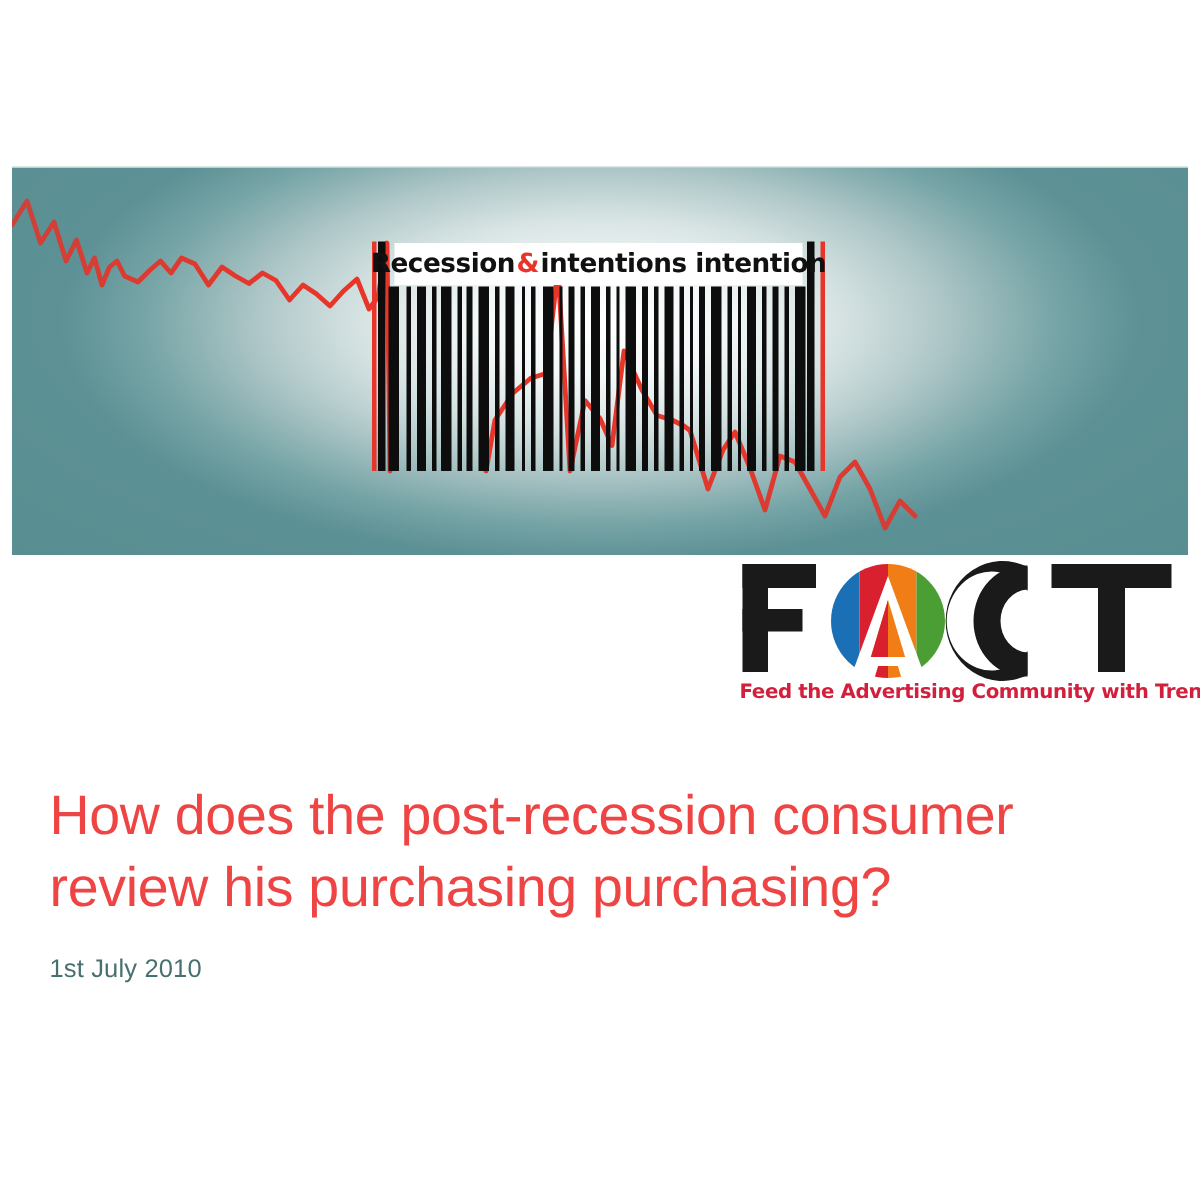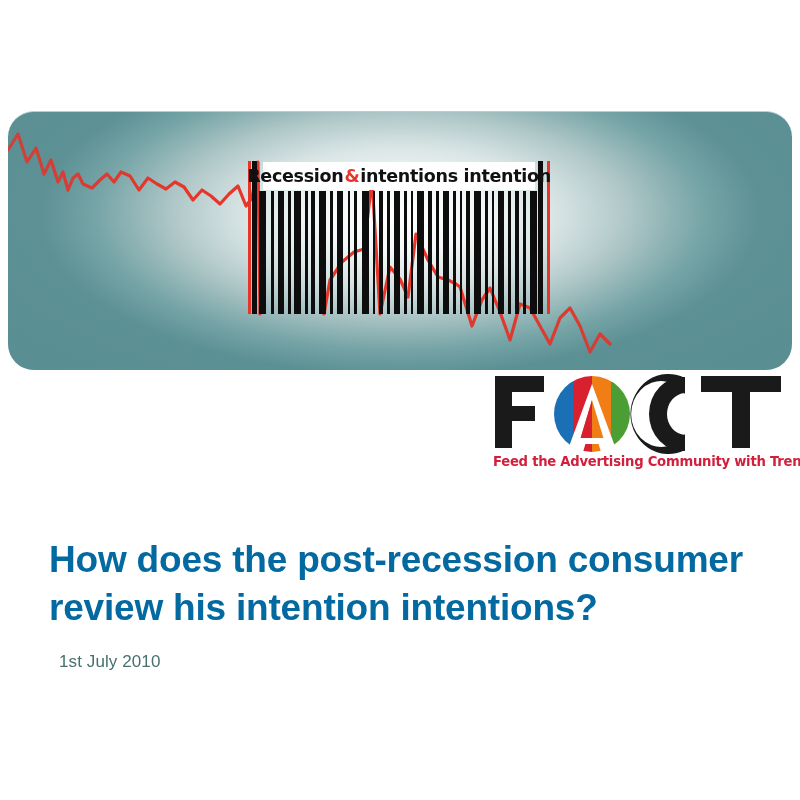--- a/index.html
+++ b/index.html
@@ -20,21 +20,20 @@
     position: absolute;
     left: 8px;
     top: 111px;
     width: 784px;
     height: 258px;
     overflow: hidden;
     background:
       radial-gradient(ellipse 46% 62% at 50% 40%,
         #ffffff 0%, #f4f8f8 22%, #d7e3e3 44%, #a9c3c4 66%, #7ba8aa 84%, #5f9397 100%);
     border-top: 1px solid #b9cfd0;
-    border-radius: 26px;
   }
   #banner .vignette {
     position: absolute;
     inset: 0;
     background:
       radial-gradient(ellipse 70% 90% at 50% 38%,
         rgba(255,255,255,0) 40%, rgba(72,128,131,0.28) 100%);
     pointer-events: none;
   }
   #banner svg.lines {
@@ -134,32 +133,31 @@
   #title-block {
     position: absolute;
     left: 33px;
     top: 520px;
     width: 730px;
   }
   #title-block .headline {
     font-family: "Liberation Sans", sans-serif;
     font-size: 37px;
     line-height: 48px;
-    font-weight: bold;
-    color: #0369a1;
+    font-weight: normal;
+    color: #ef4444;
     letter-spacing: -0.2px;
-    margin: 16px;
+    margin: 0;
   }
   #title-block .subdate {
     margin-top: 20px;
     font-family: "Liberation Sans", sans-serif;
     font-size: 17px;
     color: #47706f;
     letter-spacing: 0.1px;
-    margin-left: 26px;
   }
 </style>
 </head>
 <body>
 
 <div id="banner">
 
   <svg class="lines" viewBox="0 0 784 258" preserveAspectRatio="none">
 
     <polyline fill="none" stroke="#e8352a" stroke-width="3.2" stroke-linejoin="round" stroke-linecap="round" points="0,38 10,22 19,50 28,36 36,62 43,48 50,70 55,60 60,78
@@ -268,16 +266,16 @@
       <rect x="243" y="6" width="18" height="72" fill="#1a1a1a"></rect>
     </g>
   </svg>
 
   <div class="tagline">Feed the Advertising Community with Trends</div>
 </div>
 
 <div id="title-block">
   <h1 class="headline">
     <span>How does the post-recession consumer</span><br>
-    <span>review his intention intentions?</span>
+    <span>review his purchasing purchasing?</span>
   </h1>
   <div class="subdate">1st July 2010</div>
 </div>
 
 </body></html>

